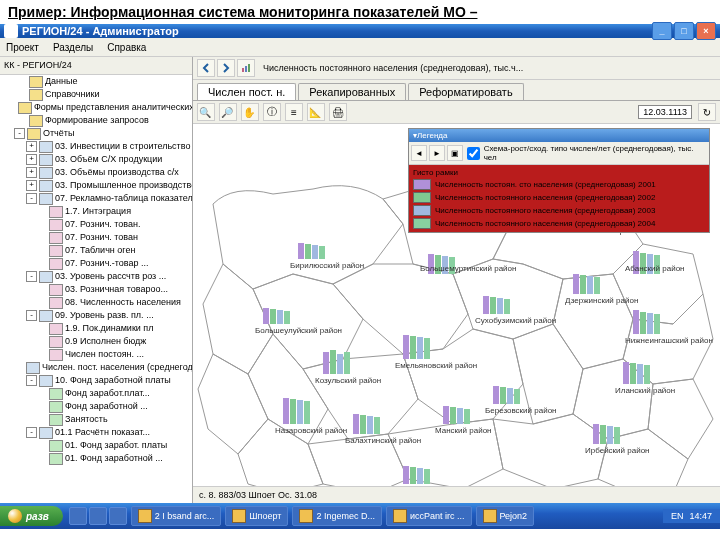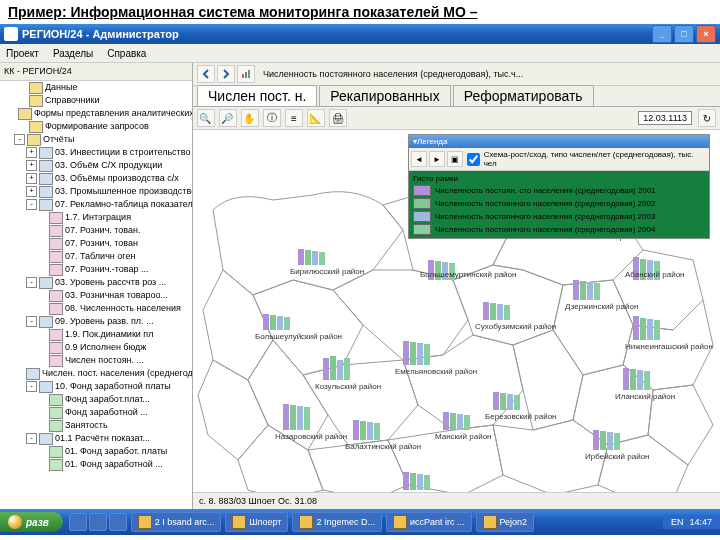--- a/index.html
+++ b/index.html
@@ -1,18 +1,18 @@
 <!DOCTYPE html>
 <html><head>
 <meta charset="utf-8">
 <style>
 html,body{margin:0;padding:0;font-family:Tahoma,Arial,sans-serif;font-size:10px;background:#fff;width:720px;height:540px;overflow:hidden}
 .header{background:#fff;padding:4px 8px;font-size:14px;font-weight:bold;color:#000}
 .header u{}
-.titlebar{background:linear-gradient(to bottom,#3a8be0 0%,#1d5cb8 50%,#1250a8 100%);height:20px;display:flex;align-items:center;padding:0 4px;color:#fff;font-size:11px}
+.titlebar{background:linear-gradient(to bottom,#3a8be0 0%,#1d5cb8 50%,#1250a8 100%);height:14px;display:flex;align-items:center;padding:0 4px;color:#fff;font-size:11px}
 .titlebar .icon{width:14px;height:14px;background:#fff;border-radius:2px;margin-right:4px}
 .titlebar .title{flex:1;font-weight:bold}
 .winbtns{display:flex;gap:2px}
 .winbtn{width:18px;height:16px;background:#5a9ee8;border:1px solid #2a6ac0;border-radius:2px;display:flex;align-items:center;justify-content:center;color:#fff;font-size:9px;font-weight:bold}
 .winbtn.close{background:#e87050}
 .menubar{background:#f0f0e8;height:18px;display:flex;align-items:center;padding:0 6px;gap:14px;font-size:10px;border-bottom:1px solid #ccc}
 .menubar span{cursor:default}
 .body{display:flex;height:446px}
 .tree{width:192px;background:#fff;border-right:1px solid #aaa;overflow:hidden;font-size:9px;line-height:13px}
 .tree-header{background:#f0f0e8;border-bottom:1px solid #ccc;padding:2px 4px;font-size:9px}
@@ -23,36 +23,36 @@
 .ico.folder{background:#f5e08a}
 .ico.doc{background:#d0e0f0}
 .ico.chart{background:#f0d0e0}
 .ico.money{background:#c0e8c0}
 .main{flex:1;display:flex;flex-direction:column;background:#fff}
 .toolbar1{height:22px;background:#f0f0e8;border-bottom:1px solid #ccc;display:flex;align-items:center;padding:0 4px;gap:2px}
 .tbtn{width:16px;height:16px;border:1px solid #ccc;background:#f8f8f0;display:flex;align-items:center;justify-content:center}
 .tbtn svg{width:10px;height:10px}
 .tdesc{font-size:9px;margin-left:6px;white-space:nowrap;overflow:hidden}
 .tabs{height:20px;background:#f0f0e8;border-bottom:1px solid #aaa;display:flex;align-items:flex-end;padding:0 4px;gap:2px}
-.tab{padding:2px 10px;background:#f0f0e8;border:1px solid #aaa;border-bottom:none;border-radius:2px 2px 0 0;font-size:14px}
+.tab{padding:2px 10px;background:#f0f0e8;border:1px solid #aaa;border-bottom:none;border-radius:2px 2px 0 0;font-size:11px}
 .tab.active{background:#fff}
 .toolbar2{height:22px;background:#f0f0e8;border-bottom:1px solid #ccc;display:flex;align-items:center;padding:0 4px;gap:4px}
 .datebox{border:1px solid #888;background:#fff;padding:1px 4px;font-size:9px;margin-left:auto;margin-right:2px}
 .maparea{flex:1;position:relative;background:#fff;overflow:hidden}
 .rlabel{position:absolute;font-size:8px;color:#333;white-space:nowrap}
 .bars{position:absolute;display:flex;align-items:flex-end;gap:1px;height:26px}
 .bars div{width:6px}
 .b1{background:#b090d8}.b2{background:#80c890}.b3{background:#a0b8e0}.b4{background:#88d0a0}
 .legend{position:absolute;top:4px;right:10px;width:300px;background:#f0f0e8;border:1px solid #888;font-size:8px}
 .legend-title{background:linear-gradient(to bottom,#6aa8e8,#3a7ac8);color:#fff;padding:2px 4px;display:flex;align-items:center}
 .legend-title .t{flex:1}
 .legend-tools{background:#f0f0e8;border-bottom:1px solid #ccc;padding:2px;display:flex;gap:2px;align-items:center}
 .legend-tools .tbtn{width:14px;height:14px}
 .lcb{margin:0 2px}
-.legend-body{background:#15803d;padding:2px 4px}
+.legend-body{background:#b91c1c;padding:2px 4px}
 .lrow{display:flex;align-items:center;gap:4px;padding:1px 0}
 .lsw{width:16px;height:9px;border:1px solid #666}
 .mlabel{position:absolute;background:#fff;border:1px solid #888;padding:1px 4px;font-size:8px}
 .statusbar{height:16px;background:#f0f0e8;border-top:1px solid #ccc;display:flex;align-items:center;padding:0 6px;font-size:9px;gap:12px}
 .taskbar{height:26px;background:linear-gradient(to bottom,#3a8be0 0%,#205cc0 40%,#1848a0 100%);display:flex;align-items:center;padding:0;font-size:10px;color:#fff}
 .start{background:linear-gradient(to bottom,#5ab050,#2a8030);padding:3px 14px 3px 8px;border-radius:0 10px 10px 0;font-weight:bold;font-style:italic;display:flex;align-items:center;gap:4px}
 .start-orb{width:14px;height:14px;background:radial-gradient(circle at 30% 30%,#fff,#f0c040,#d08020);border-radius:50%}
 .tbitem{background:#3a6cc0;border:1px solid #5080d0;padding:2px 6px;margin-left:4px;border-radius:2px;font-size:9px;display:flex;align-items:center;gap:3px;max-width:110px;overflow:hidden;white-space:nowrap}
 .tbico{width:12px;height:12px;background:#f0c050;border:1px solid #806030;flex-shrink:0}
 .tray{margin-left:auto;background:#2a68c8;padding:2px 8px;display:flex;align-items:center;gap:6px;font-size:9px}

